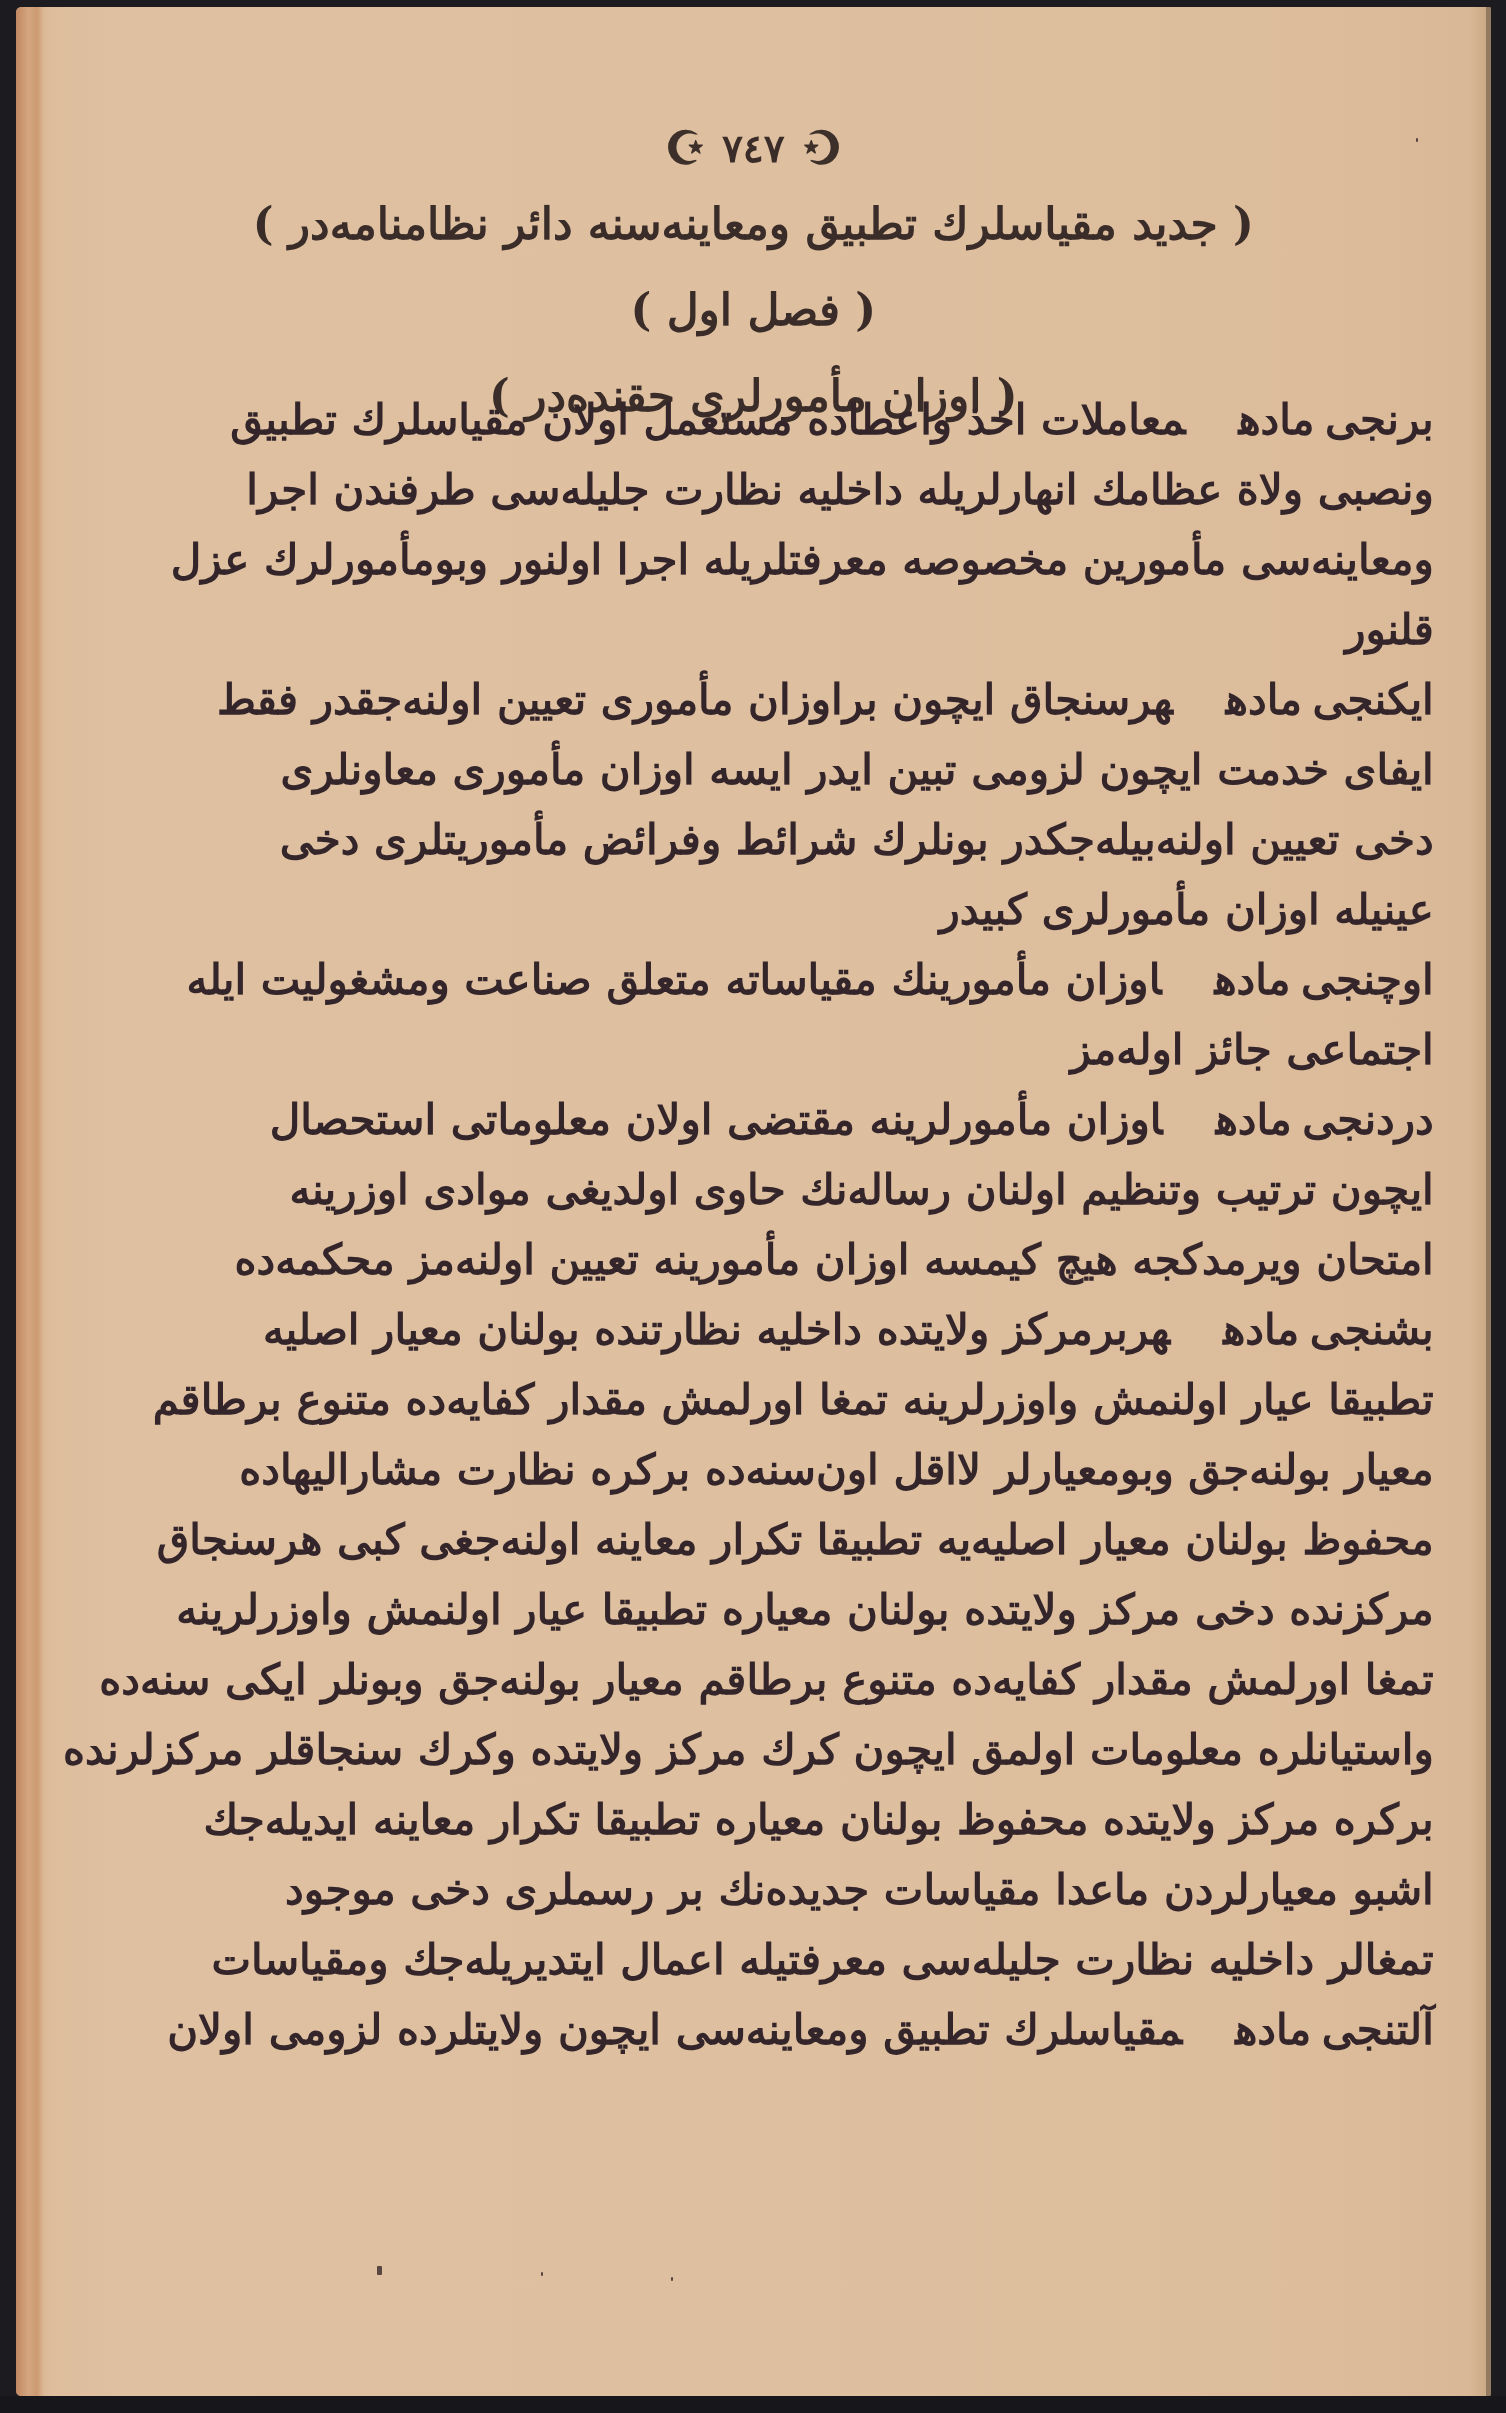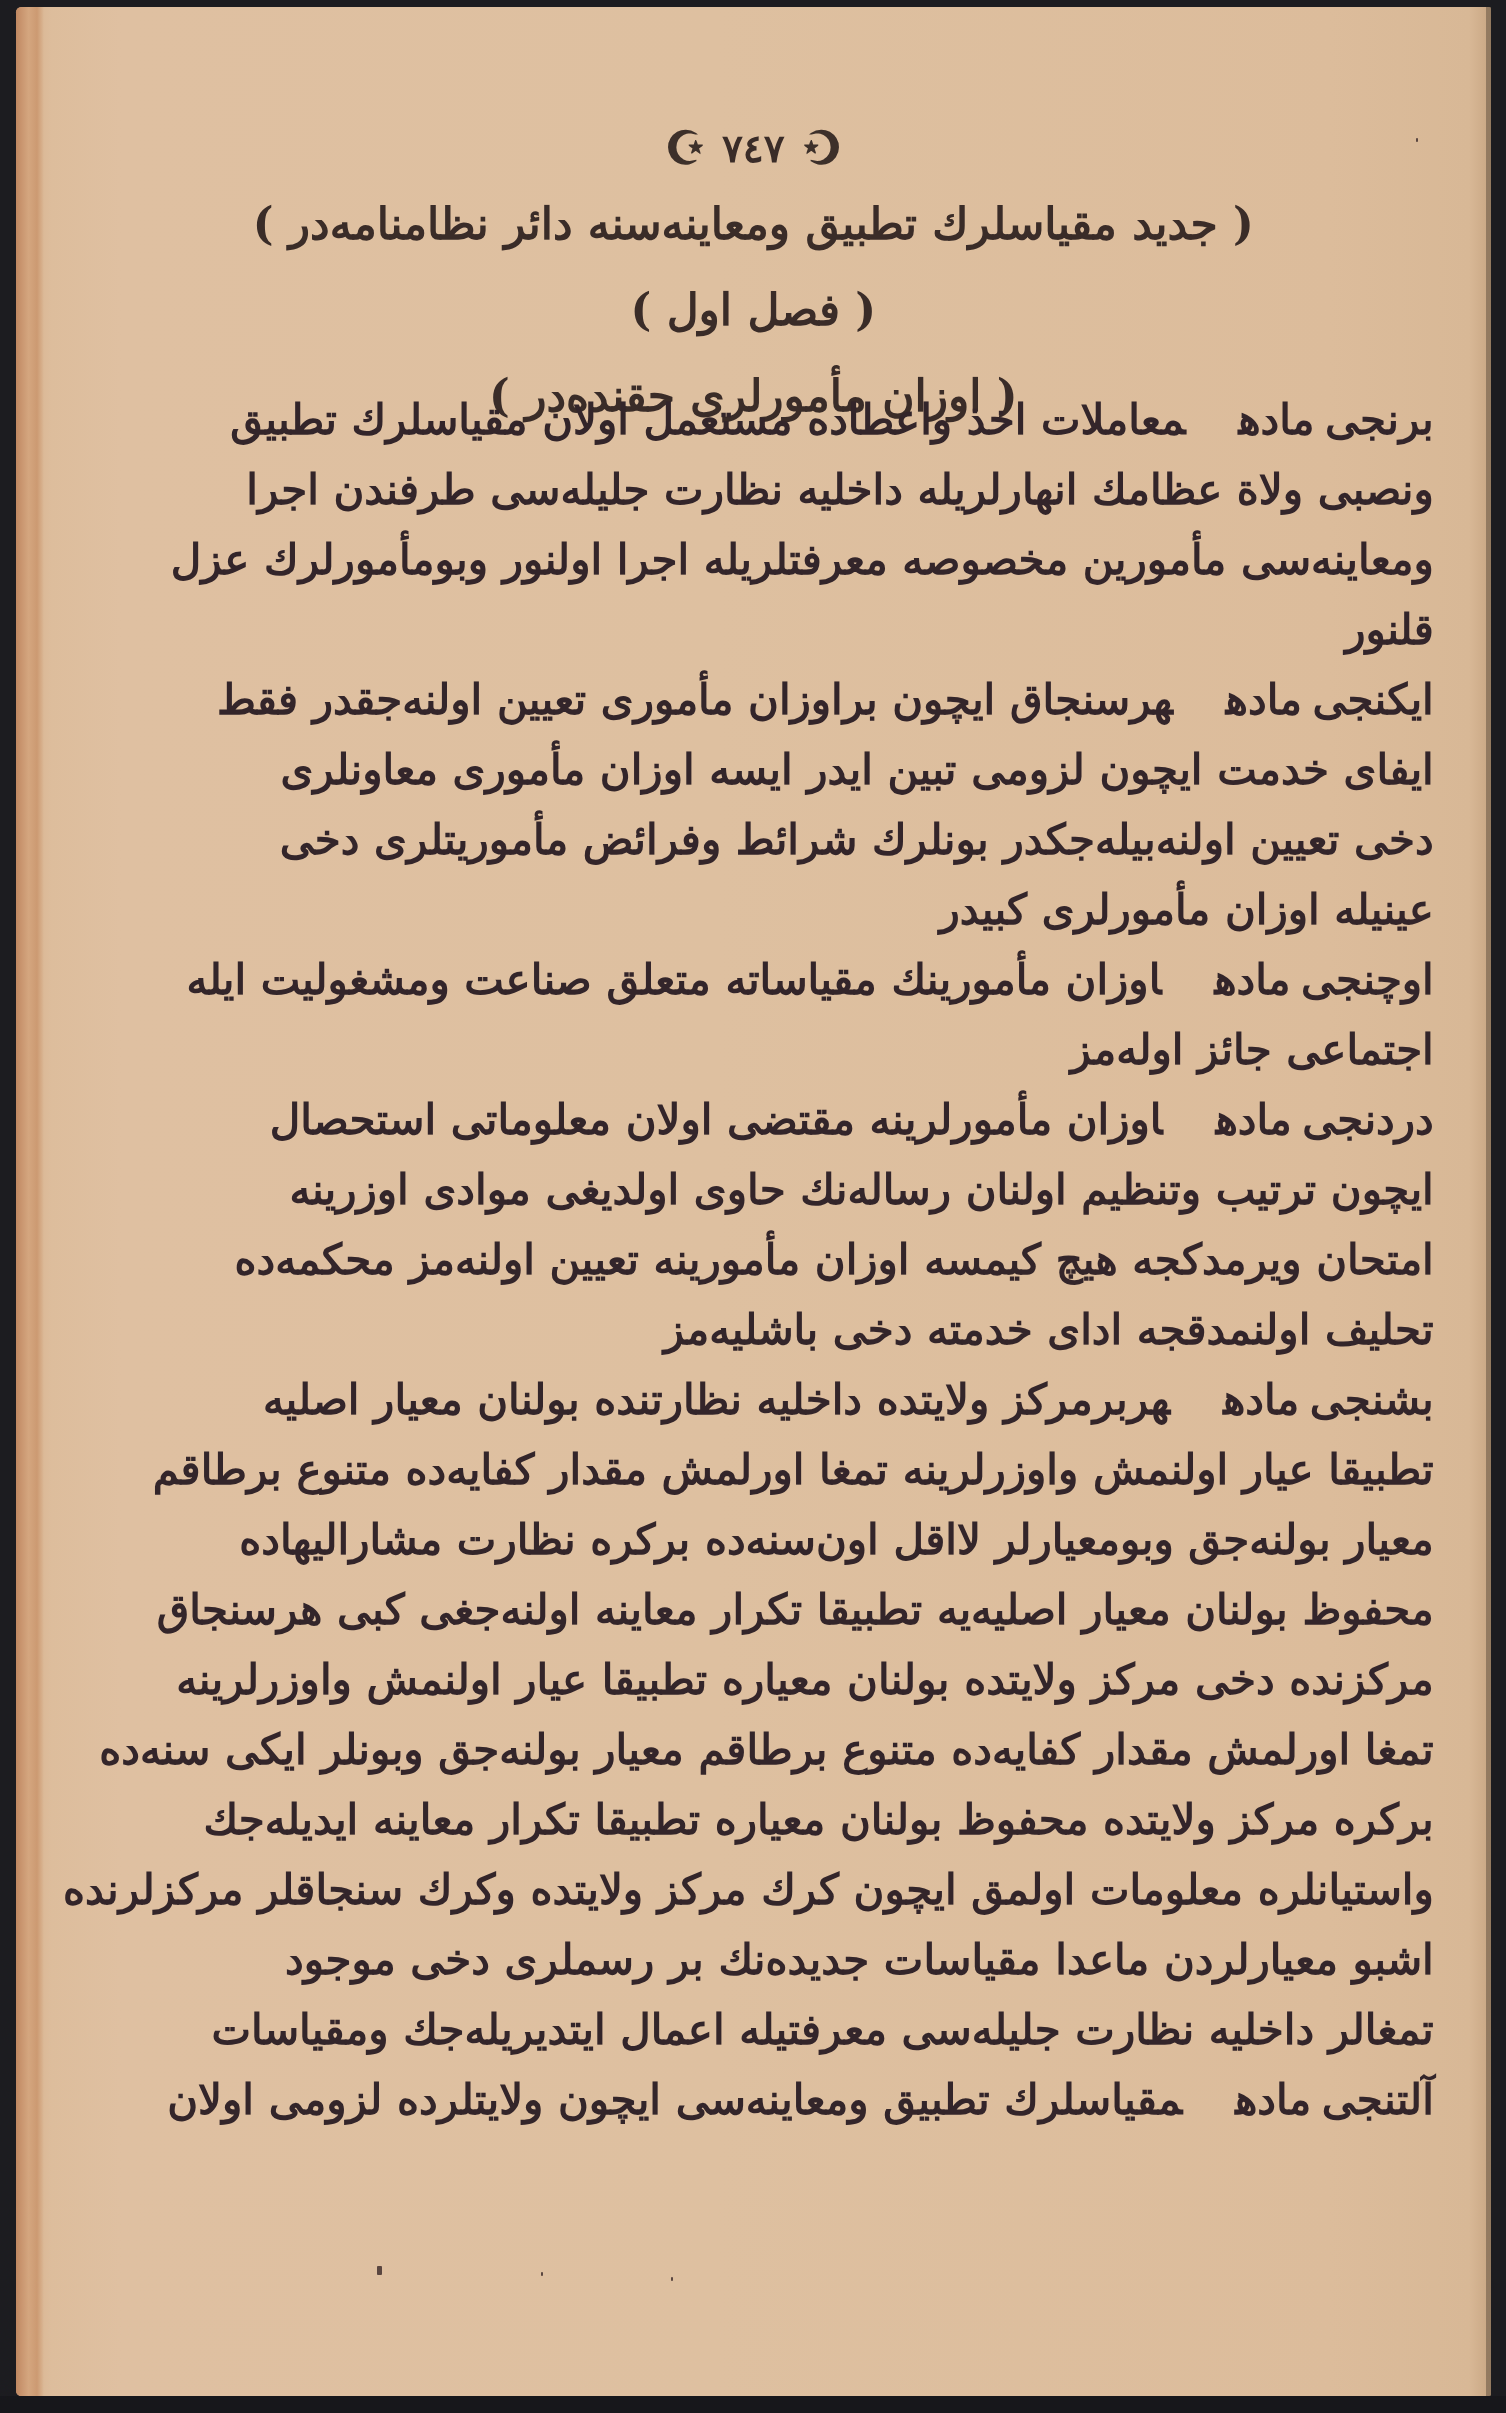--- a/index.html
+++ b/index.html
@@ -142,30 +142,29 @@
     <div class="line">ایفای خدمت ایچون لزومی تبین ایدر ایسه اوزان مأموری معاونلری</div>
     <div class="line">دخی تعیین اولنه‌بیله‌جكدر بونلرك شرائط وفرائض مأموریتلری دخی</div>
     <div class="line short">عینیله اوزان مأمورلری كبیدر</div>
 
     <div class="line"><span class="article-label">اوچنجی ماده</span><span>اوزان مأمورینك مقیاساته متعلق صناعت ومشغولیت ایله</span></div>
     <div class="line short">اجتماعی جائز اوله‌مز</div>
 
     <div class="line"><span class="article-label">دردنجی ماده</span><span>اوزان مأمورلرینه مقتضی اولان معلوماتی استحصال</span></div>
     <div class="line">ایچون ترتیب وتنظیم اولنان رساله‌نك حاوی اولدیغی موادی اوزرینه</div>
     <div class="line">امتحان ویرمدكجه هیچ كیمسه اوزان مأمورینه تعیین اولنه‌مز محكمه‌ده</div>
-    <div class="line short">تحلیف اولنمدقجه ادای خدمته دخی باشلیه‌مز</div>
 
     <div class="line"><span class="article-label">بشنجی ماده</span><span>هربرمركز ولایتده داخلیه نظارتنده بولنان معیار اصلیه</span></div>
     <div class="line">تطبیقا عیار اولنمش واوزرلرینه تمغا اورلمش مقدار كفایه‌ده متنوع برطاقم</div>
     <div class="line">معیار بولنه‌جق وبومعیارلر لااقل اون‌سنه‌ده بركره نظارت مشارالیهاده</div>
     <div class="line">محفوظ بولنان معیار اصلیه‌یه تطبیقا تكرار معاینه اولنه‌جغی كبی هرسنجاق</div>
     <div class="line">مركزنده دخی مركز ولایتده بولنان معیاره تطبیقا عیار اولنمش واوزرلرینه</div>
     <div class="line">تمغا اورلمش مقدار كفایه‌ده متنوع برطاقم معیار بولنه‌جق وبونلر ایكی سنه‌ده</div>
+    <div class="line">واستیانلره معلومات اولمق ایچون كرك مركز ولایتده وكرك سنجاقلر مركزلرنده</div>
     <div class="line">بركره مركز ولایتده محفوظ بولنان معیاره تطبیقا تكرار معاینه ایدیله‌جك</div>
-    <div class="line">واستیانلره معلومات اولمق ایچون كرك مركز ولایتده وكرك سنجاقلر مركزلرنده</div>
     <div class="line">اشبو معیارلردن ماعدا مقیاسات جدیده‌نك بر رسملری دخی موجود</div>
 
     <div class="line">تمغالر داخلیه نظارت جلیله‌سی معرفتیله اعمال ایتدیریله‌جك ومقیاسات</div>
     <div class="line"><span class="article-label">آلتنجی ماده</span><span>مقیاسلرك تطبیق ومعاینه‌سی ایچون ولایتلرده لزومی اولان</span></div>
   </div>
 
   <div class="specks">
     <div class="speck" style="left:361px;top:2259px;width:5.3px;height:8.8px;"></div>
     <div class="speck" style="left:525px;top:2265px;width:2.6px;height:3.5px;"></div>
     <div class="speck" style="left:655px;top:2270px;width:2.6px;height:4.4px;"></div>

